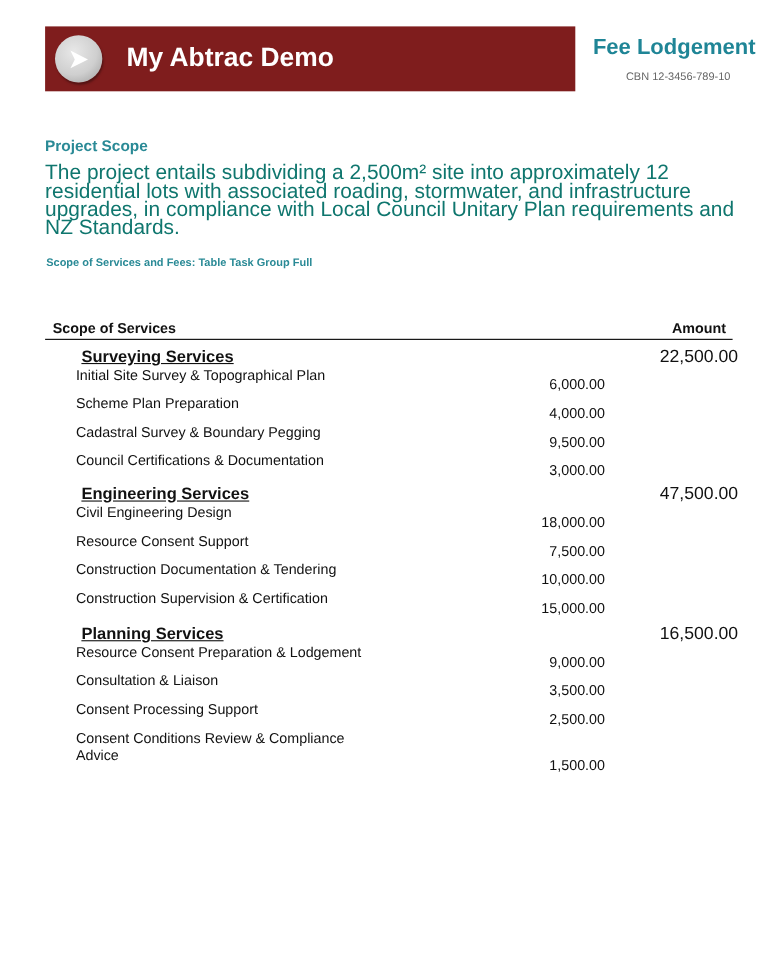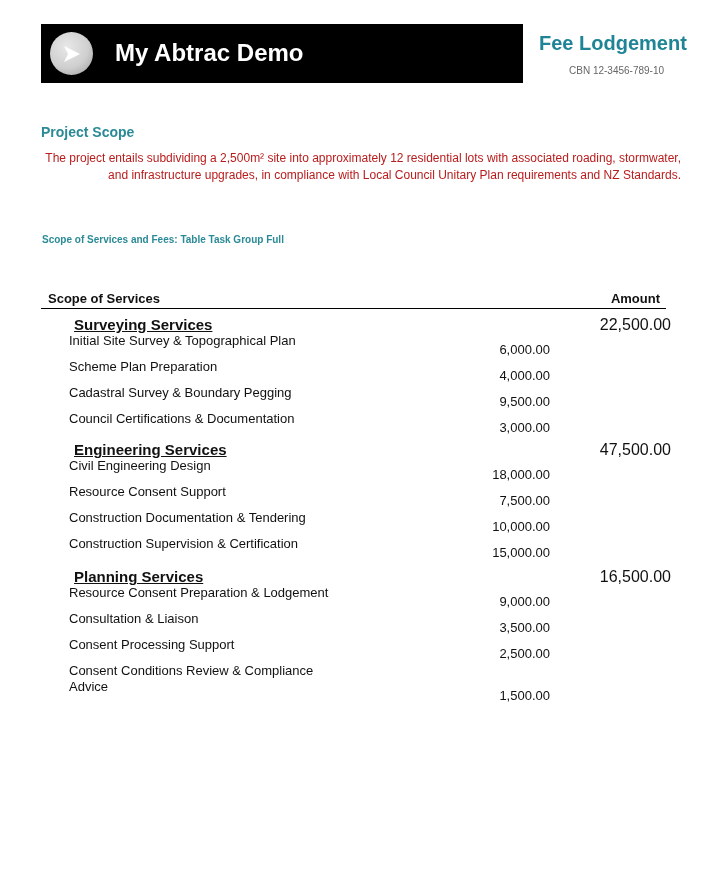--- a/index.html
+++ b/index.html
@@ -1,26 +1,26 @@
 <!DOCTYPE html>
 <html><head>
   <meta charset="utf-8">
   <style>
     html, body { margin: 0; padding: 0; background: #ffffff; }
     body { width: 707px; height: 879px; position: relative; overflow: hidden; font-family: "Liberation Sans", sans-serif; color: #111; }
-    .banner { position: absolute; left: 41px; top: 24px; width: 482px; height: 59px; background: #000000; }
+    .banner { position: absolute; left: 41px; top: 24px; width: 482px; height: 59px; background: #7f1d1d; }
     .logo { position: absolute; left: 9px; top: 8px; width: 43px; height: 43px; border-radius: 50%;
       background: radial-gradient(circle at 40% 35%, #e8e8e8 0%, #cfcfcf 55%, #9a9a9a 100%);
       box-shadow: 1px 2px 2px rgba(0,0,0,0.35); }
     .logo svg { position: absolute; left: 11px; top: 11px; }
     .app-title { position: absolute; left: 74px; top: 15px; font-size: 24px; font-weight: bold; color: #ffffff; }
     .doc-title { position: absolute; left: 539px; top: 32px; font-size: 20px; font-weight: bold; color: #1f8596; }
     .cbn { position: absolute; left: 569px; top: 65px; font-size: 10px; color: #666; text-align: center; }
     .h-scope { position: absolute; left: 41px; top: 124px; font-size: 14px; font-weight: bold; color: #2a8a96; font-family: "Liberation Sans", sans-serif; }
-    .para { position: absolute; left: 41px; top: 150px; width: 640px; font-size: 12px; line-height: 16.5px; color: #b91c1c; text-align: right; }
+    .para { position: absolute; left: 41px; top: 150px; width: 640px; font-size: 19px; line-height: 16.5px; color: #0f766e; }
     .h-table { position: absolute; left: 42px; top: 234px; font-size: 10px; font-weight: bold; color: #2a8a96; }
     .th-scope { position: absolute; left: 48px; top: 291px; font-size: 13px; font-weight: bold; }
     .th-amount { position: absolute; right: 47px; top: 291px; font-size: 13px; font-weight: bold; }
     .th-rule { position: absolute; left: 41px; top: 308px; width: 625px; height: 1px; background: #000; }
     .group-name { position: absolute; left: 47px; font-size: 15px; font-weight: bold; text-decoration: underline; margin-left: 27px; }
     .group-total { position: absolute; right: 36px; font-size: 16px; font-weight: normal; }
     .task-name { position: absolute; left: 69px; width: 270px; font-size: 13px; line-height: 16px; }
     .task-amount { position: absolute; right: 157px; font-size: 13px; }
   </style>
 </head>

